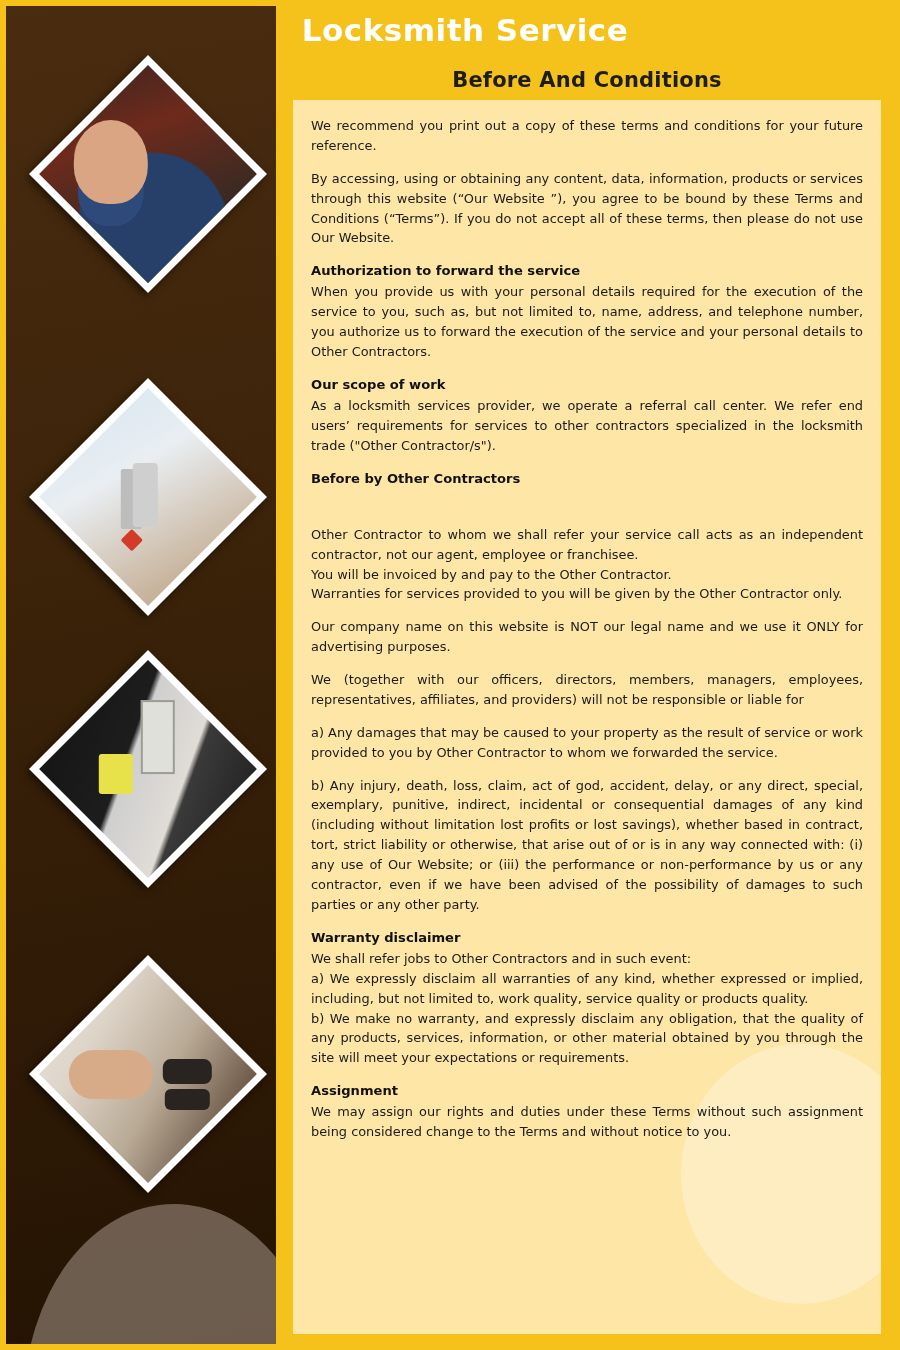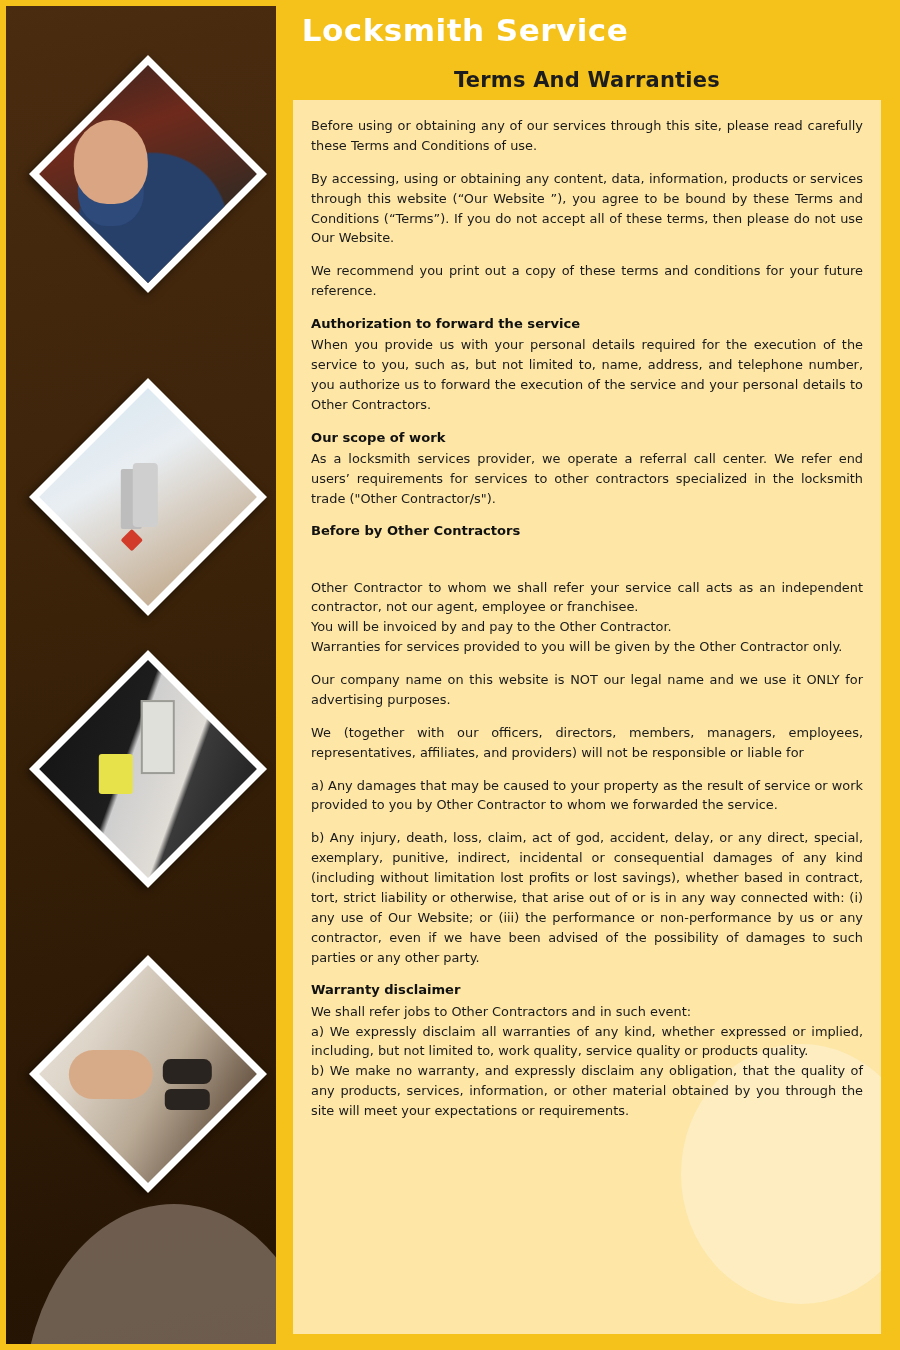--- a/index.html
+++ b/index.html
@@ -265,29 +265,28 @@
     </div>
     <div class="diamond d3">
       <div class="diamond-inner photo3"></div>
     </div>
     <div class="diamond d4">
       <div class="diamond-inner photo4"></div>
     </div>
   </div>
 
   <div class="content-wrap">
-    <div class="content-title">Terms And Warranties</div>
+    <div class="content-title">Before And Conditions</div>
 
     <div class="doc-card">
       <div class="swoosh"></div>
       <div class="doc-body">
 
-        <p class="para">Before using or obtaining any of our services through this site, please read carefully these Terms and Conditions of use.</p>
+        <p class="para">We recommend you print out a copy of these terms and conditions for your future reference.</p>
         <p class="para">By accessing, using or obtaining any content, data, information, products or services through this website (“Our Website ”), you agree to be bound by these Terms and Conditions (“Terms”). If you do not accept all of these terms, then please do not use Our Website.</p>
-        <p class="para">We recommend you print out a copy of these terms and conditions for your future reference.</p>
 
         <div class="section">
           <div class="heading">Authorization to forward the service</div>
           <p class="para tight">When you provide us with your personal details required for the execution of the service to you, such as, but not limited to, name, address, and telephone number, you authorize us to forward the execution of the service and your personal details to Other Contractors.</p>
         </div>
 
         <div class="section">
           <div class="heading">Our scope of work</div>
           <p class="para tight">As a locksmith services provider, we operate a referral call center. We refer end users’ requirements for services to other contractors specialized in the locksmith trade ("Other Contractor/s").</p>
         </div>
@@ -307,18 +306,22 @@
           <p class="para tight">b) Any injury, death, loss, claim, act of god, accident, delay, or any direct, special, exemplary, punitive, indirect, incidental or consequential damages of any kind (including without limitation lost profits or lost savings), whether based in contract, tort, strict liability or otherwise, that arise out of or is in any way connected with: (i) any use of Our Website; or (iii) the performance or non-performance by us or any contractor, even if we have been advised of the possibility of damages to such parties or any other party.</p>
         </div>
 
         <div class="section">
           <div class="heading">Warranty disclaimer</div>
           <p class="para tight" style="white-space: pre-line;">We shall refer jobs to Other Contractors and in such event:
 a) We expressly disclaim all warranties of any kind, whether expressed or implied, including, but not limited to, work quality, service quality or products quality.
 b) We make no warranty, and expressly disclaim any obligation, that the quality of any products, services, information, or other material obtained by you through the site will meet your expectations or requirements.</p>
         </div>
 
+        <div class="section">
+          <div class="heading">Assignment</div>
+          <p class="para tight">We may assign our rights and duties under these Terms without such assignment being considered change to the Terms and without notice to you.</p>
+        </div>
 
       </div>
     </div>
   </div>
 
 </div>
 
 </body></html>

